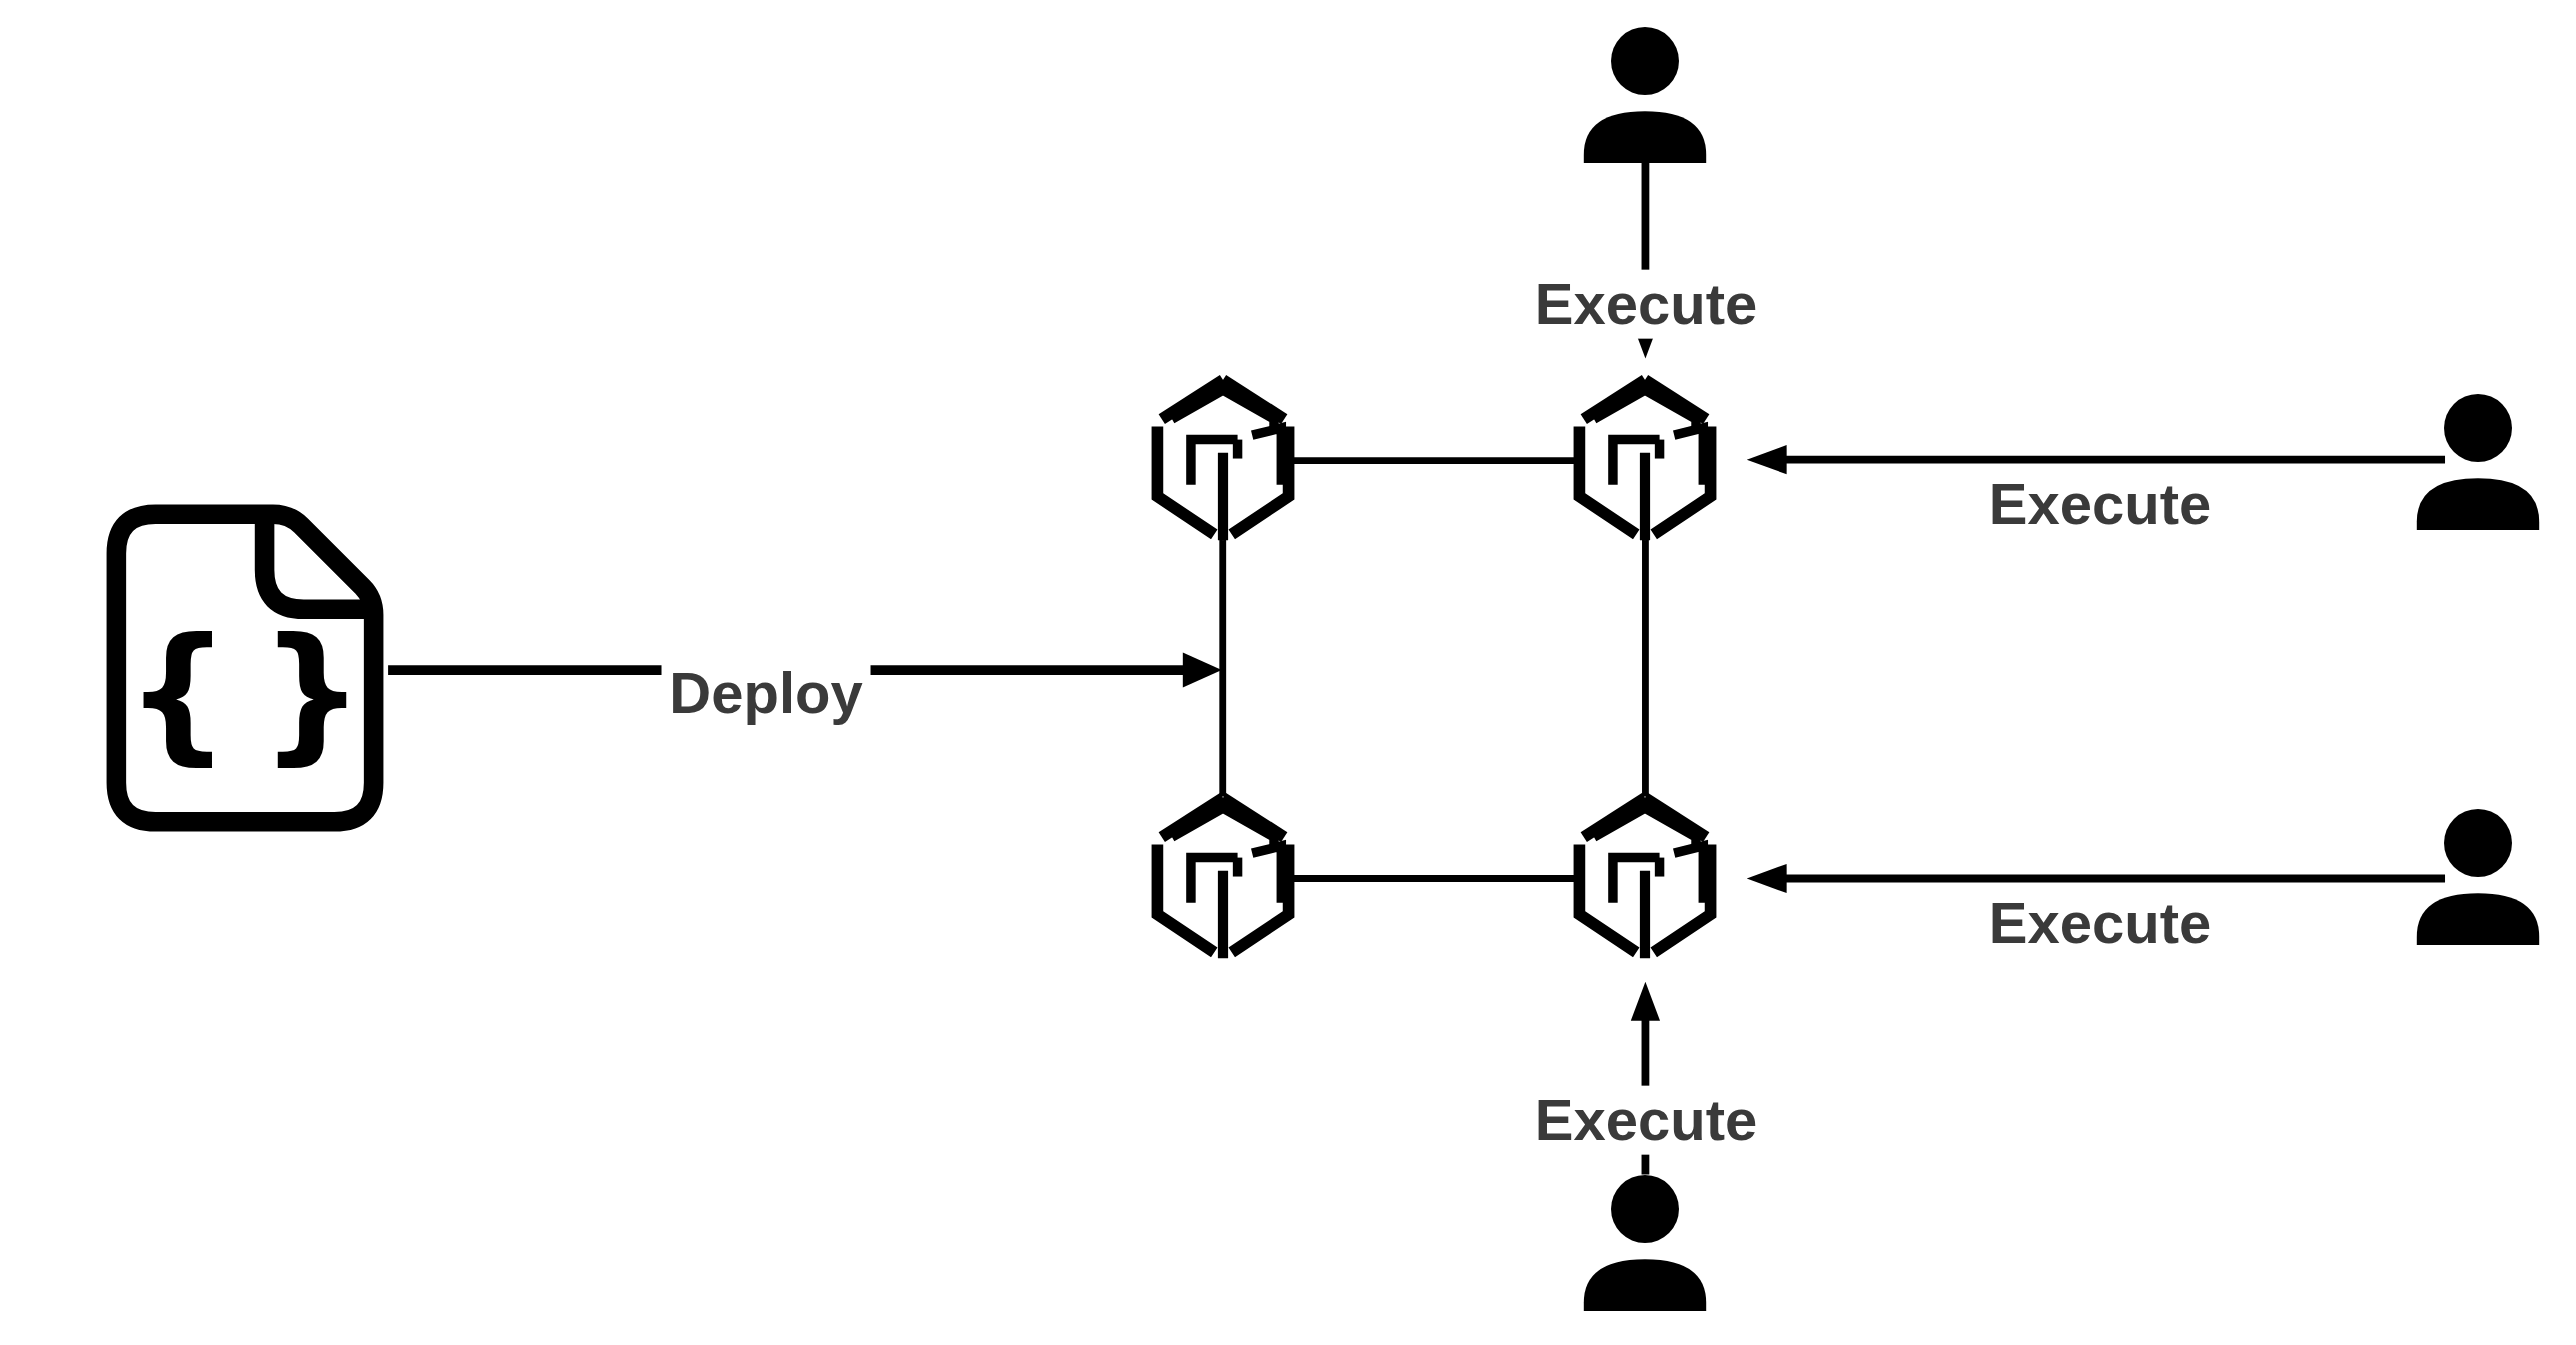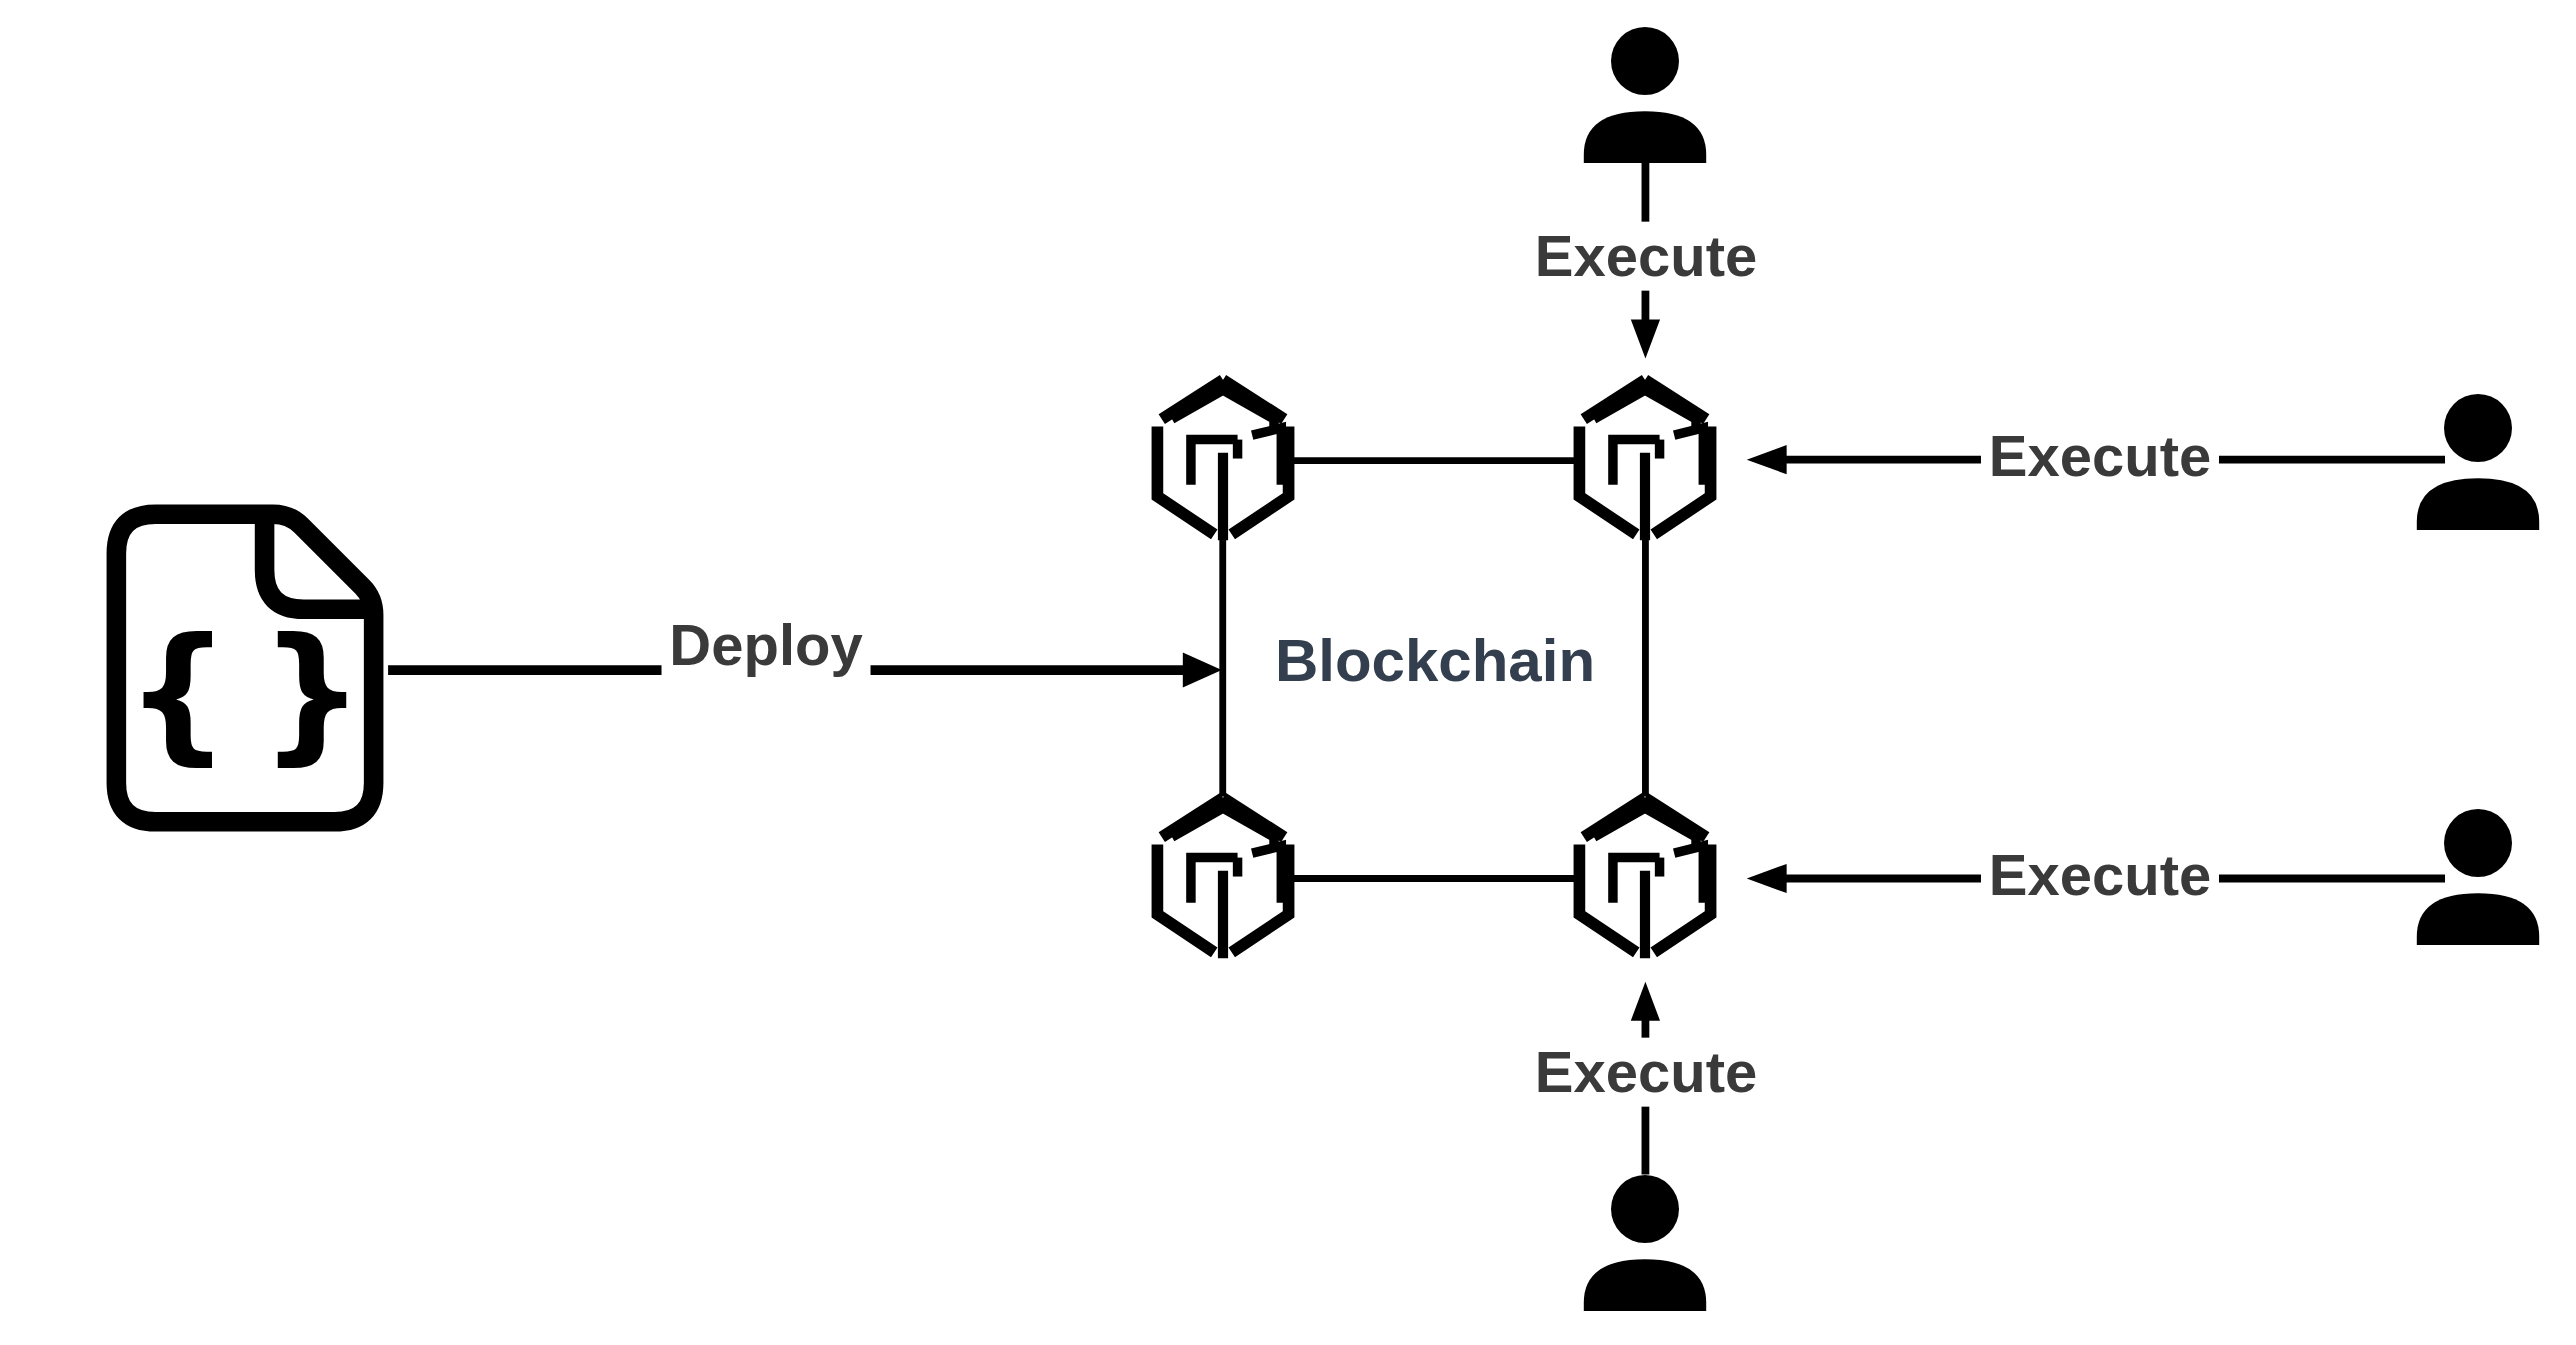--- a/index.html
+++ b/index.html
@@ -26,20 +26,21 @@
   }
   .node-lbl{
     color:var(--node-label,#333e4e);
     font-size:60px;
   }
   .edge-lbl{
     color:var(--edge-label,#3a3a3a);
     font-size:58px;
     background:var(--background,#fff);
     padding:1px 7.8px;
+    margin-top:48px;
   }
   .defs{position:absolute;width:0;height:0;overflow:hidden;}
 </style>
 </head>
 <body>
 
 <svg class="defs" aria-hidden="true">
   <defs>
 
     <symbol id="sym-cube" viewBox="0 0 100 118">
@@ -122,21 +123,20 @@
   <svg class="icon" style="left:2410px;top:394px;width:136px;height:136px" viewBox="0 0 100 100">
     <use href="#sym-person"></use>
   </svg>
   <svg class="icon" style="left:2410px;top:809px;width:136px;height:136px" viewBox="0 0 100 100">
     <use href="#sym-person"></use>
   </svg>
   <svg class="icon" style="left:1577px;top:1175px;width:136px;height:136px" viewBox="0 0 100 100">
     <use href="#sym-person"></use>
   </svg>
 
-  <div class="lbl node-lbl" style="left:1435px;top:660px">Blockchain</div>
   <div class="lbl edge-lbl" style="left:766px;top:645px">Deploy</div>
   <div class="lbl edge-lbl" style="left:1646px;top:256px">Execute</div>
   <div class="lbl edge-lbl" style="left:2100px;top:456px">Execute</div>
   <div class="lbl edge-lbl" style="left:2100px;top:875px">Execute</div>
   <div class="lbl edge-lbl" style="left:1646px;top:1072px">Execute</div>
 
 </div>
 
 
 </body></html>

